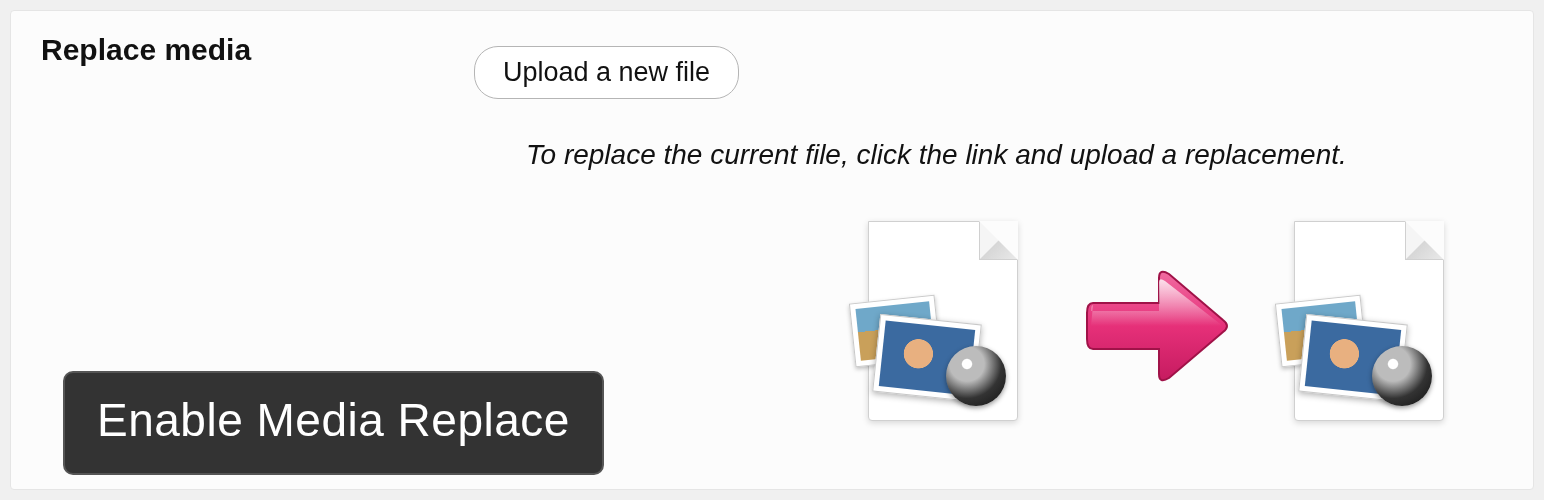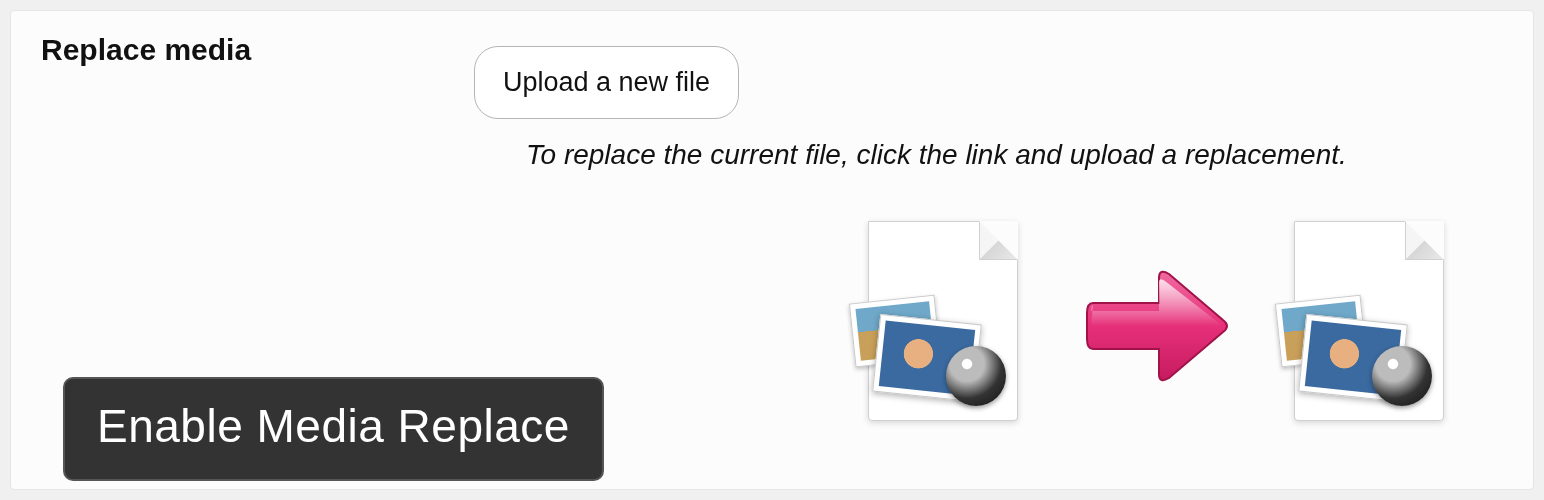--- a/index.html
+++ b/index.html
@@ -29,21 +29,21 @@
       font-weight: 700;
       color: #111;
     }
     .upload-button {
       position: absolute;
       left: 463px;
       top: 35px;
       background: #fff;
       border: 1px solid #b5b5b5;
       border-radius: 24px;
-      padding: 20px 28px;
+      padding: 10px 28px;
       font-size: 27px;
       color: #111;
       cursor: pointer;
       font-family: inherit;
     }
     .help-text {
       position: absolute;
       left: 475px;
       top: 128px;
       font-size: 28px;
@@ -57,21 +57,20 @@
       left: 52px;
       top: 360px;
       background: #333333;
       border: 2px solid #555;
       border-radius: 10px;
       padding: 20px 32px 26px;
       color: #fff;
       font-size: 46px;
       font-weight: 500;
       letter-spacing: 0.5px;
-      margin-top: 6px;
     }
     .illustration {
       position: absolute;
       left: 820px;
       top: 200px;
       width: 650px;
       height: 230px;
       display: flex;
       align-items: center;
       justify-content: space-around;

